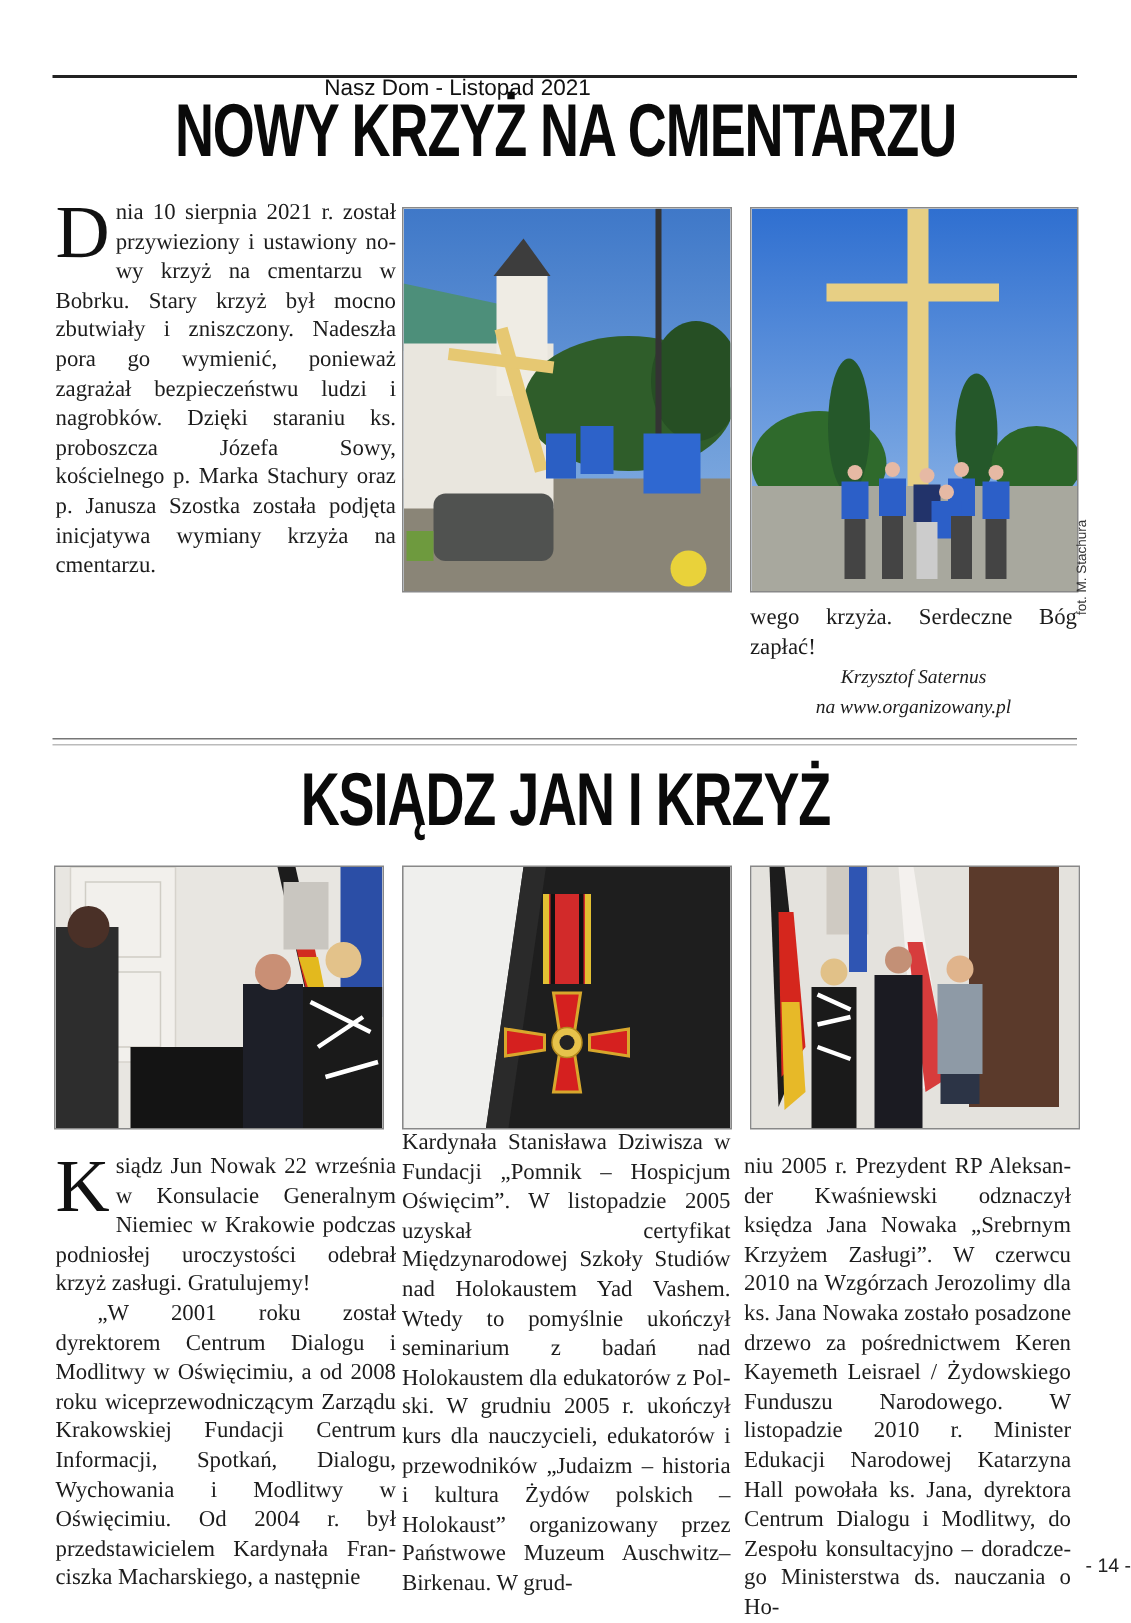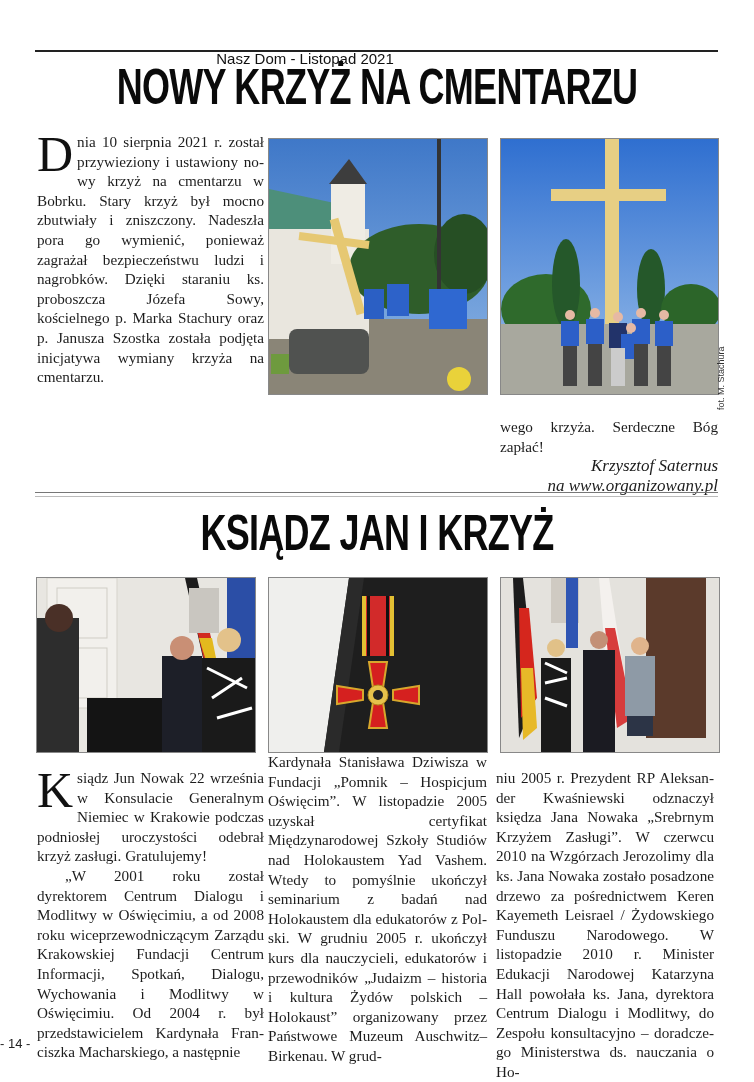--- a/index.html
+++ b/index.html
@@ -11,28 +11,28 @@
     font-family: "Liberation Sans", sans-serif; font-weight: 700; color: #0a0a0a;
     letter-spacing: -1px; transform-origin: center; }
   .title1 { top: 58px; font-size: 50px; transform: scaleX(0.72); }
   .title2 { top: 504px; font-size: 50px; transform: scaleX(0.72); }
   .col { position: absolute; font-family: "Liberation Serif", serif; font-size: 15.2px;
     line-height: 19.6px; text-align: justify; hyphens: manual; color: #1c1c1c; }
   .col p { margin: 0; }
   .col p.ind { text-indent: 28px; }
   .dropcap { float: left; font-family: "Liberation Serif", serif; font-size: 50px;
     line-height: 38px; margin: 3px 4px 0 0; color: #111; }
-  .signature { text-align: right; font-style: italic; font-size: 17px; line-height: 19.6px; }
+  .signature { text-align: center; font-style: italic; font-size: 13px; line-height: 19.6px; }
   .photo { position: absolute; overflow: hidden; border: 1px solid #888; }
   .divider { position: absolute; left: 35px; width: 683px; top: 492px; height: 3px;
     border-top: 1px solid #777; border-bottom: 1px solid #bbb; }
   .credit { position: absolute; left: 716px; top: 300px; width: 12px; height: 110px;
     font-family: "Liberation Sans", sans-serif; font-size: 9px; color: #333;
     writing-mode: vertical-rl; transform: rotate(180deg); white-space: nowrap; }
-  .page-number { position: absolute; left: 0; width: 754px; top: 1036px; text-align: left;
+  .page-number { position: absolute; left: 0; width: 754px; top: 1036px; text-align: right;
     font-family: "Liberation Sans", sans-serif; font-size: 13px; color: #222; }
   svg { display: block; }
 </style>
 </head>
 <body>
 
 <div class="running-head">Nasz Dom - Listopad 2021</div>
 <div class="head-rule"></div>
 
 <div class="title title1">NOWY KRZYŻ NA CMENTARZU</div>
@@ -108,21 +108,21 @@
       <circle cx="163" cy="176" r="5"></circle>
         <circle cx="130" cy="189" r="5"></circle>
     </g>
   </svg>
 </div>
 <div class="credit">fot. M. Stachura</div>
 
 <div class="col" style="left:268px; top:402px; width:219px;">
 </div>
 
-<div class="col" style="left:500px; top:417px; width:218px;">
+<div class="col" style="left:500px; top:402px; width:218px;">
   <p>wego krzyża. Serdeczne Bóg zapłać!</p>
   <div class="signature">Krzysztof Saternus</div>
   <div class="signature">na www.organizowany.pl</div>
 </div>
 
 <div class="divider"></div>
 
 <div class="title title2">KSIĄDZ JAN I KRZYŻ</div>
 
 <div class="photo" style="left:36px; top:577px; width:218px; height:174px;">

